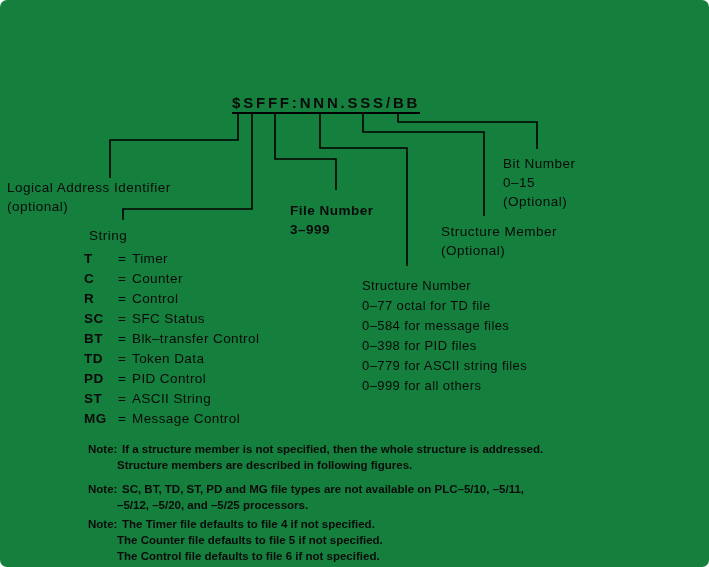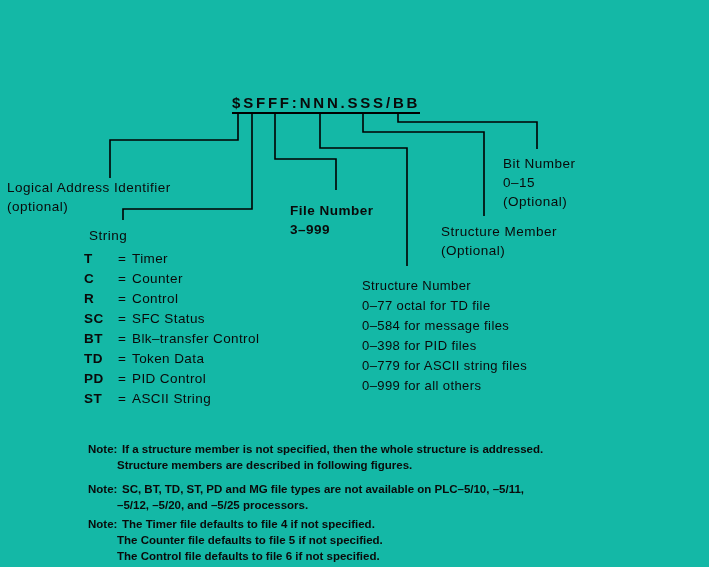--- a/index.html
+++ b/index.html
@@ -1,19 +1,20 @@
 <!DOCTYPE html>
 <html><head>
 <meta charset="utf-8">
 <style>
   html,body{margin:0;padding:0;background:#ffffff;}
   .canvas{
-    position:relative;width:709px;height:567px;background:#14b8a6;
+    position:relative;width:709px;height:567px;background:#15803d;
     font-family:"Liberation Sans","DejaVu Sans",sans-serif;color:#0a0a0a;
     overflow:hidden;
+    border-radius:7px;
   }
   svg.lines{position:absolute;left:0;top:0;width:709px;height:567px;}
   .abs{position:absolute;}
   .title{
     left:232px;top:95px;
     font-size:15px;font-weight:bold;letter-spacing:2.8px;line-height:16px;
     border-bottom:2px solid #000;padding-bottom:1px;white-space:nowrap;
   }
   .lbl{font-size:13.5px;letter-spacing:0.5px;line-height:19px;white-space:nowrap;}
   .lbl-lai{left:7px;top:178px;}
@@ -59,20 +60,21 @@
 
   <div class="abs section-rows">
     <div class="srow"><span class="code">T</span><span class="eq">=</span><span>Timer</span></div>
     <div class="srow"><span class="code">C</span><span class="eq">=</span><span>Counter</span></div>
     <div class="srow"><span class="code">R</span><span class="eq">=</span><span>Control</span></div>
     <div class="srow"><span class="code">SC</span><span class="eq">=</span><span>SFC Status</span></div>
     <div class="srow"><span class="code">BT</span><span class="eq">=</span><span>Blk–transfer Control</span></div>
     <div class="srow"><span class="code">TD</span><span class="eq">=</span><span>Token Data</span></div>
     <div class="srow"><span class="code">PD</span><span class="eq">=</span><span>PID Control</span></div>
     <div class="srow"><span class="code">ST</span><span class="eq">=</span><span>ASCII String</span></div>
+    <div class="srow"><span class="code">MG</span><span class="eq">=</span><span>Message Control</span></div>
   </div>
 
   <div class="abs lbl lbl-file">
     <div>File Number</div>
     <div>3–999</div>
   </div>
 
   <div class="abs lbl lbl-bit">
     <div>Bit Number</div>
     <div>0–15</div>

